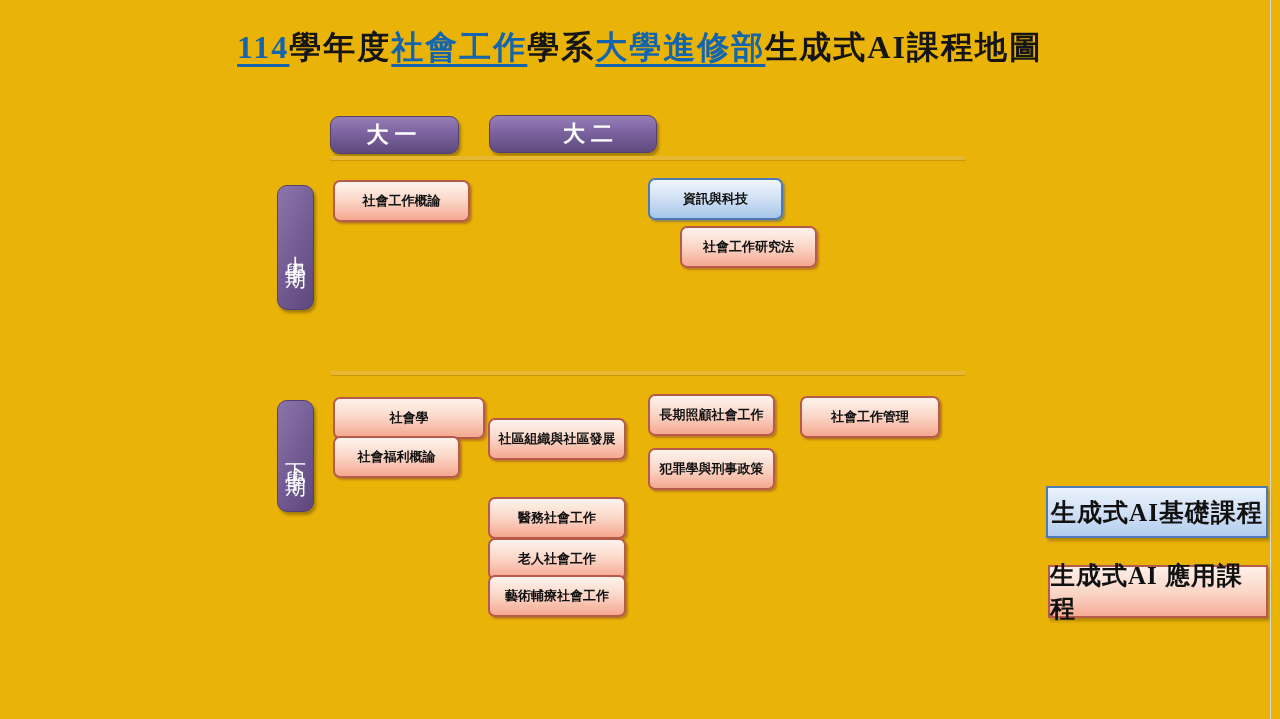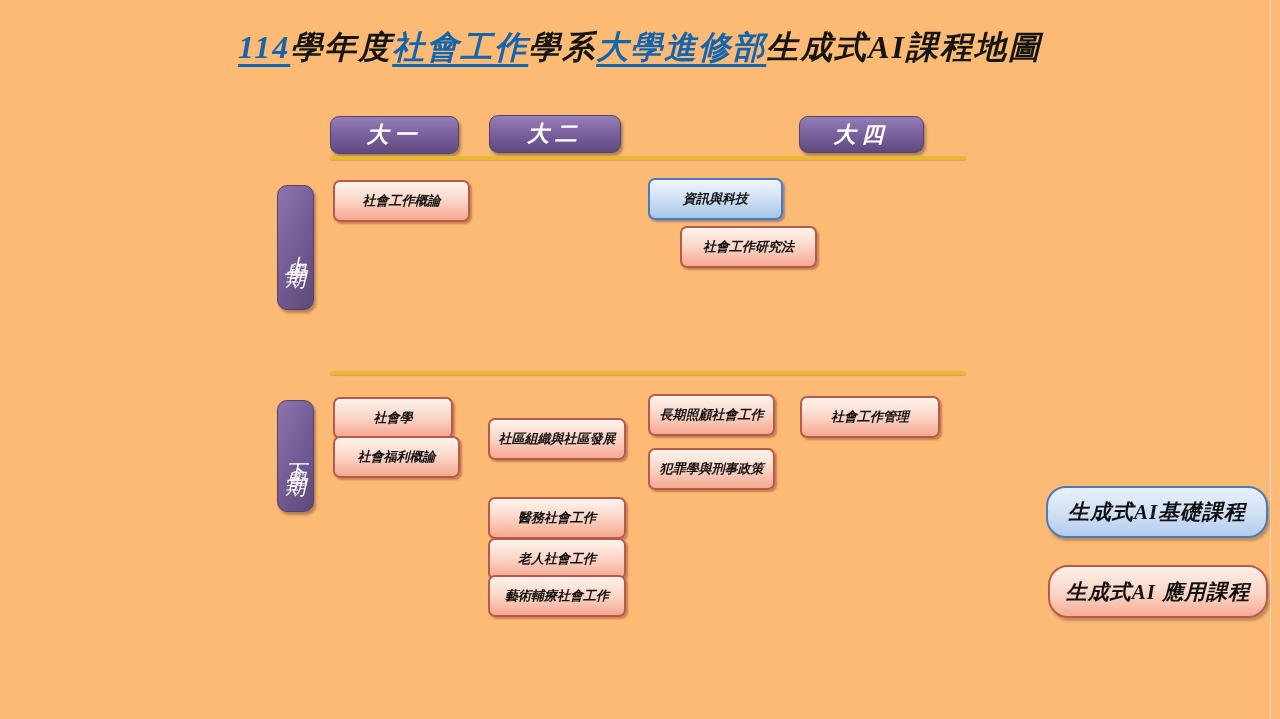--- a/index.html
+++ b/index.html
@@ -1,23 +1,22 @@
 <!DOCTYPE html>
 <html><head>
 <meta charset="utf-8">
 <style>
   html, body { margin: 0; padding: 0; background: #fff; }
   #canvas {
     position: relative;
     width: 1280px;
     height: 719px;
-    background: #fdba74;
+    background: #eab308;
     overflow: hidden;
     font-family: "Liberation Serif", serif;
-    font-style: italic;
   }
 
   
   .title {
     position: absolute;
     top: 26px;
     left: 0;
     width: 100%;
     text-align: center;
     font-size: 32px;
@@ -105,25 +104,25 @@
     border: 2px solid #4e79b7;
     box-shadow: 2px 2px 2px rgba(50,80,130,0.45);
   }
 
   
   .legend-box {
     position: absolute;
     display: flex;
     align-items: center;
     justify-content: center;
-    text-align: right;
-    font-size: 21px;
+    text-align: left;
+    font-size: 25px;
     font-weight: bold;
     color: #111;
-    border-radius: 20px;
+    border-radius: 0;
     box-sizing: border-box;
     letter-spacing: 1px;
   }
   .legend-box.found {
     background: linear-gradient(#e9f1fb 0%, #cfdff4 55%, #b3cdef 100%);
     border: 2px solid #4e79b7;
     box-shadow: 2px 3px 3px rgba(0,0,0,0.25);
   }
   .legend-box.app {
     background: linear-gradient(#fdf0e9 0%, #fad4c4 55%, #f6ac96 100%);
@@ -143,34 +142,33 @@
 </head>
 <body>
 
 <div id="canvas">
 
   <div class="title">
     <span class="lnk">114</span><span>學年度</span><span class="lnk">社會工作</span><span>學系</span><span class="lnk">大學進修部</span><span>生成式AI課程地圖</span>
   </div>
 
   <div class="year-header" style="left:330px; top:108px; width:127px;">大一</div>
-  <div class="year-header" style="left:489px; top:107px; width:130px;">大二</div>
-  <div class="year-header" style="left:799px; top:108px; width:123px; height:35px;">大四</div>
+  <div class="year-header" style="left:489px; top:107px; width:130px;padding-left:36px;">大二</div>
 
   <div class="divider" style="top:156px;"></div>
   <div class="divider" style="top:371px;"></div>
 
   <div class="sem-label" style="top:185px; height:123px;">上學期</div>
   <div class="sem-label" style="top:400px; height:110px;">下學期</div>
 
   <div class="course app" style="left:333px; top:180px; width:137px; height:26px;">社會工作概論</div>
   <div class="course found" style="left:648px; top:178px; width:135px; height:27px;">資訊與科技</div>
   <div class="course app" style="left:648px; top:226px; width:137px; height:25px;margin-left:32px;">社會工作研究法</div>
 
-  <div class="course app" style="left:333px; top:397px; width:120px; height:26px;">社會學</div>
+  <div class="course app" style="left:333px; top:397px; width:152px; height:26px;">社會學</div>
   <div class="course app" style="left:333px; top:436px; width:127px; height:26px;">社會福利概論</div>
   <div class="course app" style="left:488px; top:394px; width:138px; height:40px;margin-top:24px;">社區組織與社區發展</div>
   <div class="course app" style="left:488px; top:497px; width:138px; height:26px;">醫務社會工作</div>
   <div class="course app" style="left:488px; top:538px; width:138px; height:26px;">老人社會工作</div>
   <div class="course app" style="left:488px; top:575px; width:138px; height:26px;">藝術輔療社會工作</div>
   <div class="course app" style="left:648px; top:394px; width:127px; height:40px;">長期照顧社會工作</div>
   <div class="course app" style="left:648px; top:448px; width:127px; height:40px;">犯罪學與刑事政策</div>
   <div class="course app" style="left:800px; top:396px; width:140px; height:26px;">社會工作管理</div>
 
   <div class="legend-box found" style="left:1046px; top:486px; width:222px; height:52px;">生成式AI基礎課程</div>

